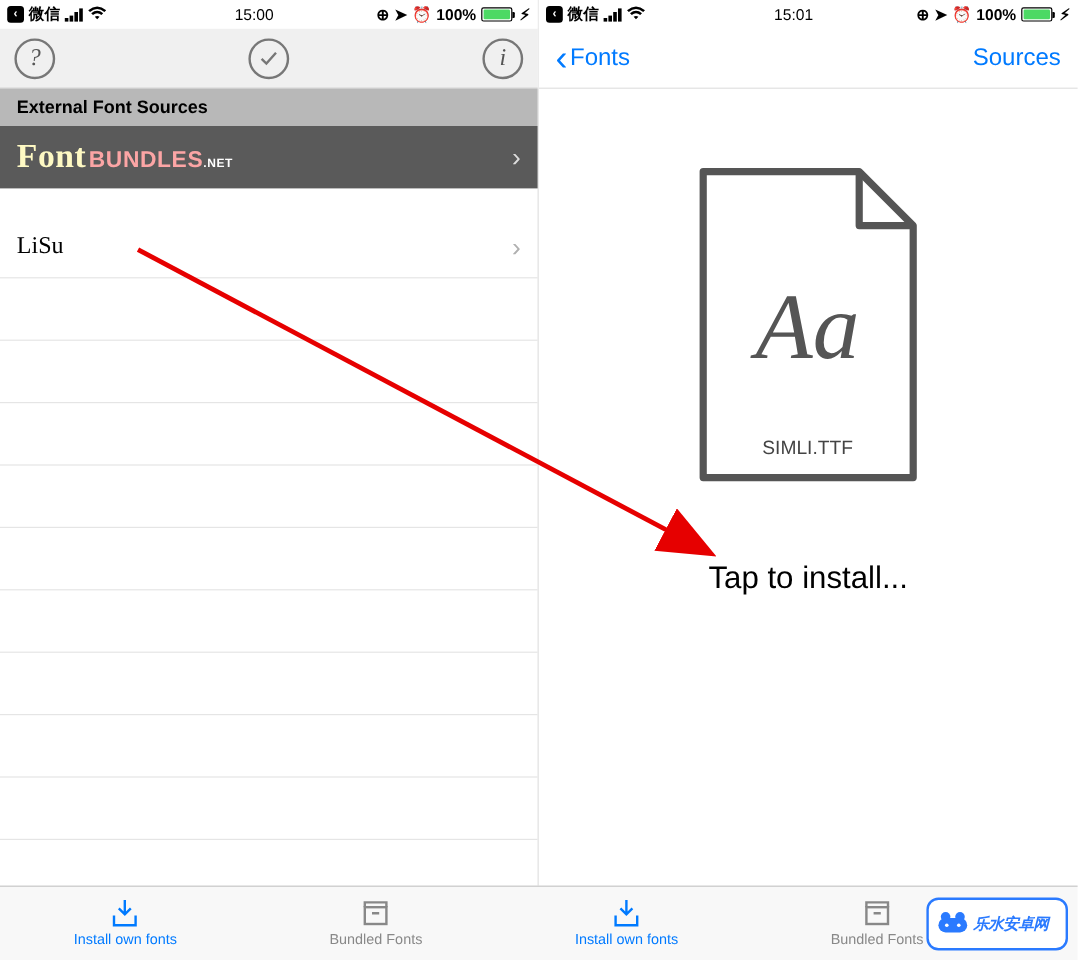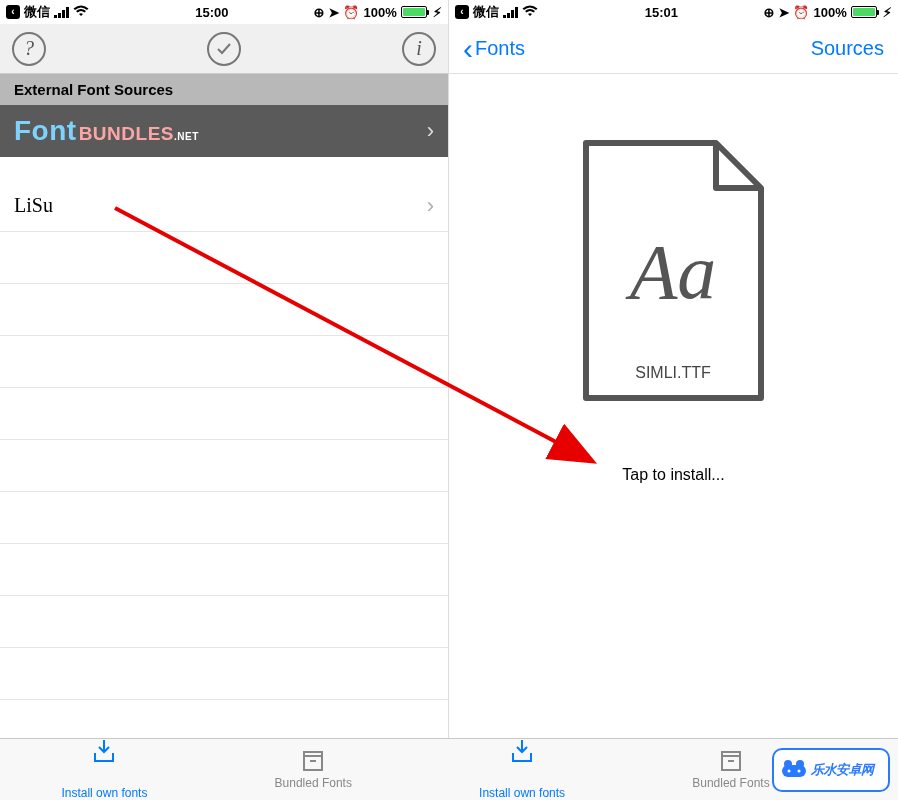--- a/index.html
+++ b/index.html
@@ -4,21 +4,21 @@
 <style>
 * { margin: 0; padding: 0; box-sizing: border-box; }
 body { font-family: -apple-system, "Helvetica Neue", sans-serif; width: 898px; height: 800px; background: #fff; position: relative; overflow: hidden; }
 .container { display: flex; width: 898px; height: 800px; }
 .phone { width: 449px; height: 800px; display: flex; flex-direction: column; background: #fff; position: relative; }
 .phone.left { border-right: 1px solid #ddd; }
 
 
 .status-bar { height: 24px; background: #fff; display: flex; align-items: center; justify-content: space-between; padding: 0 6px; font-size: 13px; font-weight: 600; color: #000; }
 .status-left, .status-right { display: flex; align-items: center; gap: 4px; }
-.status-center { font-weight: 700; margin-left: 21px; }
+.status-center { font-weight: 400; margin-left: 21px; }
 .battery-box { display: inline-flex; align-items: center; }
 .battery-outline { width: 26px; height: 12px; border: 1px solid #000; border-radius: 2px; position: relative; display: flex; align-items: center; padding: 1px; }
 .battery-fill { background: #4cd964; height: 100%; width: 100%; border-radius: 1px; }
 .battery-tip { width: 2px; height: 5px; background: #000; border-radius: 0 1px 1px 0; }
 .signal-bars { display: inline-flex; align-items: flex-end; gap: 1px; height: 11px; }
 .signal-bars span { width: 3px; background: #000; }
 .signal-bars span:nth-child(1){height:3px;}
 .signal-bars span:nth-child(2){height:5px;}
 .signal-bars span:nth-child(3){height:8px;}
 .signal-bars span:nth-child(4){height:11px;}
@@ -28,43 +28,43 @@
 .toolbar { height: 50px; display: flex; align-items: center; justify-content: space-between; padding: 0 12px; background: #f0f0f0; border-bottom: 1px solid #ccc; }
 .circle-btn { width: 34px; height: 34px; border-radius: 50%; border: 2px solid #777; background: #f0f0f0; display: flex; align-items: center; justify-content: center; color: #555; font-size: 20px; font-family: Georgia, serif; font-style: italic; }
 
 
 .section-header { background: #b8b8b8; color: #000; font-weight: 600; padding: 7px 14px; font-size: 15px; }
 .section-header.own { background: #c8c8c8; }
 
 
 .row-dark { background: #5a5a5a; height: 52px; display: flex; align-items: center; justify-content: space-between; padding: 0 14px; color: #fff; }
 .font-bundles-logo { display: flex; align-items: baseline; font-weight: 700; letter-spacing: 0.5px; }
-.fb-font { font-family: Liberation Sans, sans-serif; font-size: 28px; color: #7dd3fc; margin-right: 2px; }
+.fb-font { font-family: Liberation Serif, serif; font-size: 28px; color: #fef9c3; margin-right: 2px; }
 .fb-bundles { font-family: sans-serif; font-size: 19px; color: #fca5a5; font-weight: 700; }
 .fb-net { font-size: 10px; font-weight: 700; }
 .list-row { height: 52px; display: flex; align-items: center; justify-content: space-between; padding: 0 14px; border-bottom: 1px solid #e5e5e5; font-size: 20px; margin-top: 23px; }
 .empty-row { height: 52px; border-bottom: 1px solid #e5e5e5; }
 .chevron { color: #b0b0b0; font-size: 22px; }
 .chevron-white { color: #ddd; font-size: 22px; }
 
 
 .navbar-r { height: 50px; display: flex; align-items: center; justify-content: space-between; padding: 0 14px; background: #fff; border-bottom: 1px solid #e0e0e0; }
 .back-btn { display: flex; align-items: center; color: #007aff; font-size: 20px; }
 .back-chevron { font-size: 30px; font-weight: 300; margin-right: 2px; line-height: 1; }
 .preview-btn { color: #007aff; font-size: 20px; }
 
 
 .file-area { flex: 1; display: flex; flex-direction: column; align-items: center; padding-top: 64px; }
 .file-icon-svg { width: 195px; height: 268px; }
-.tap-text { margin-top: 60px; font-size: 16px; color: #000; }
+.tap-text { margin-top: 60px; font-size: 26px; color: #000; }
 
 
 .tabbar { position: absolute; bottom: 0; left: 0; right: 0; height: 62px; background: #f8f8f8; border-top: 1px solid #c8c8c8; display: flex; }
 .tab { flex: 1; display: flex; flex-direction: column; align-items: center; justify-content: center; gap: 3px; font-size: 12px; color: #888; }
-.tab.active { color: #007aff; justify-content: space-between; }
+.tab.active { color: #007aff; }
 .tab-icon { width: 28px; height: 24px; display: flex; align-items: center; justify-content: center; }
 .tab-label { font-size: 12px; white-space: nowrap; }
 
 
 .arrow-overlay { position: absolute; top: 0; left: 0; width: 898px; height: 800px; pointer-events: none; z-index: 50; }
 
 
 .logo-watermark { position: absolute; right: 8px; bottom: 8px; width: 118px; height: 44px; z-index: 60; background: #fff; border-radius: 10px; border: 2px solid #2a7aff; display: flex; align-items: center; padding: 3px 6px; gap: 3px; }
 .logo-g { width: 28px; height: 28px; }
 .logo-text { font-size: 13px; font-weight: 900; color: #2a7aff; font-style: italic; letter-spacing: -0.5px; }

